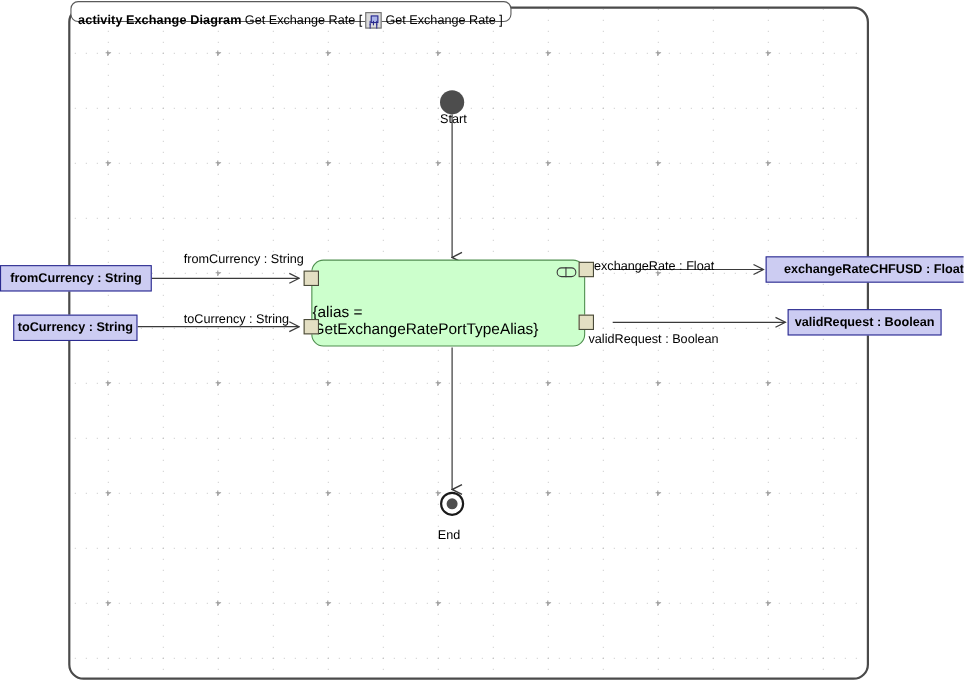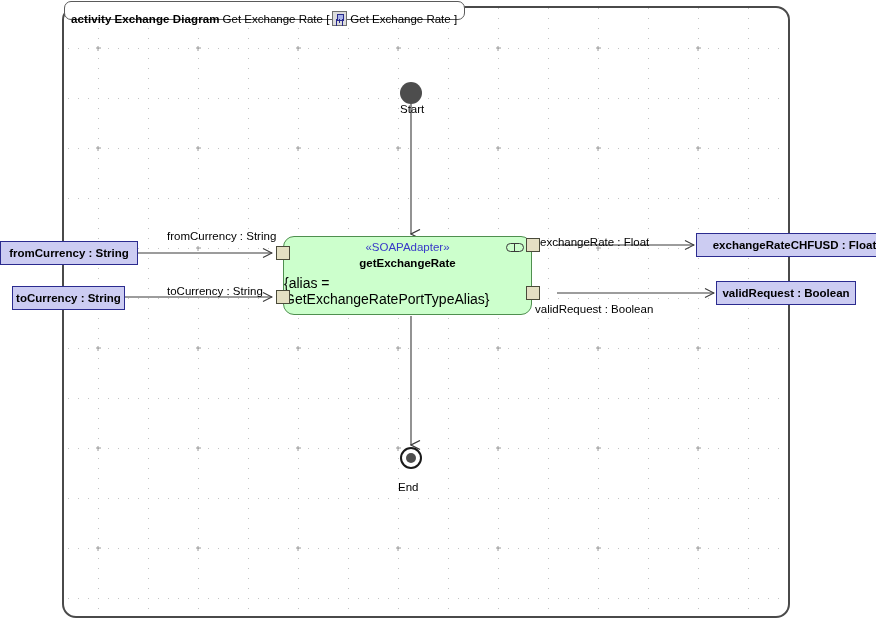--- a/index.html
+++ b/index.html
@@ -328,22 +328,20 @@
   <line x1="557" y1="293" x2="714" y2="293" stroke="#3a3a3a" stroke-width="1.1" marker-end="url(#openarrow)"></line>
 </svg>
 
 <div id="start-node"></div>
 <div class="node-label" style="left:400px; top:64px;margin-top:39px;">Start</div>
 
 <div id="end-node"></div>
 <div class="node-label" style="left:398px; top:470px;margin-top:11px;">End</div>
 
 <div id="action-node">
-  <div id="action-stereotype">«SOAPAdapter»</div>
-  <div id="action-name">getExchangeRate</div>
   <div id="action-alias">{alias = GetExchangeRatePortTypeAlias}</div>
   <div id="behavior-icon"></div>
 </div>
 
 <div class="pin" style="left:276px; top:246px;"></div>
 <div class="pin" style="left:276px; top:290px;"></div>
 <div class="pin" style="left:526px; top:238px;"></div>
 <div class="pin" style="left:526px; top:286px;"></div>
 
 <div class="param-box" style="left:0px; top:241px; width:138px; height:24px;">

